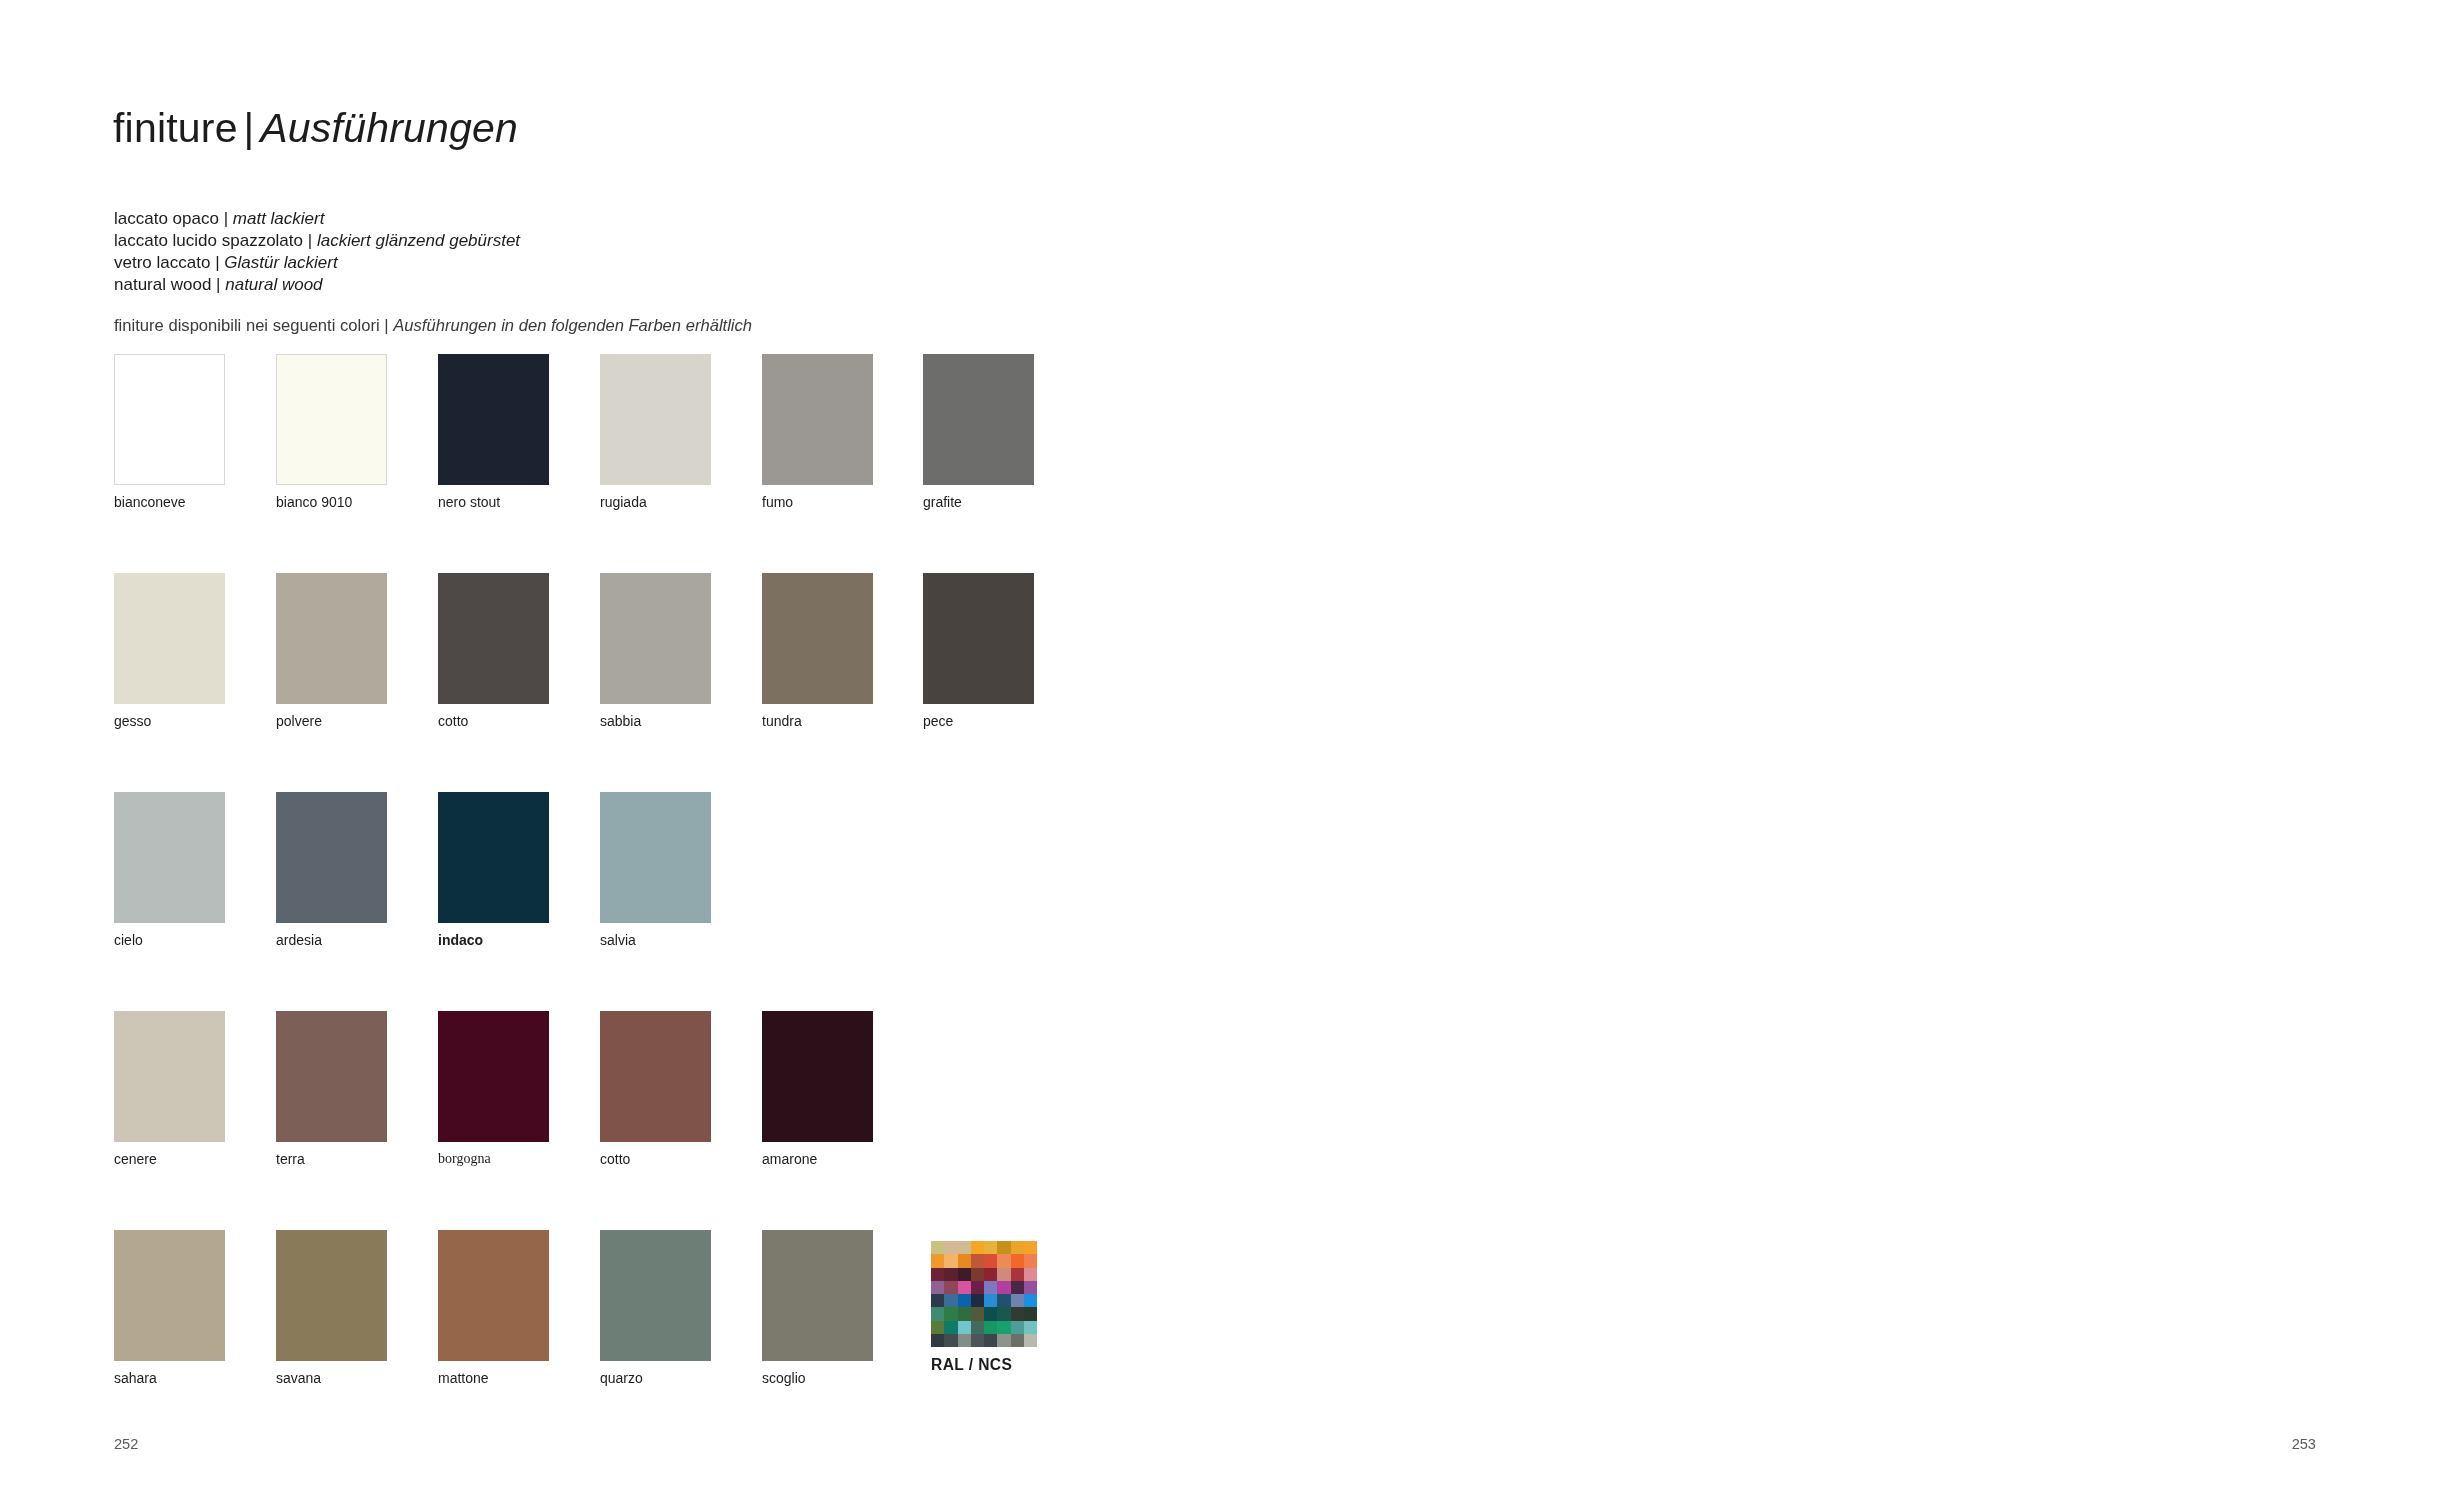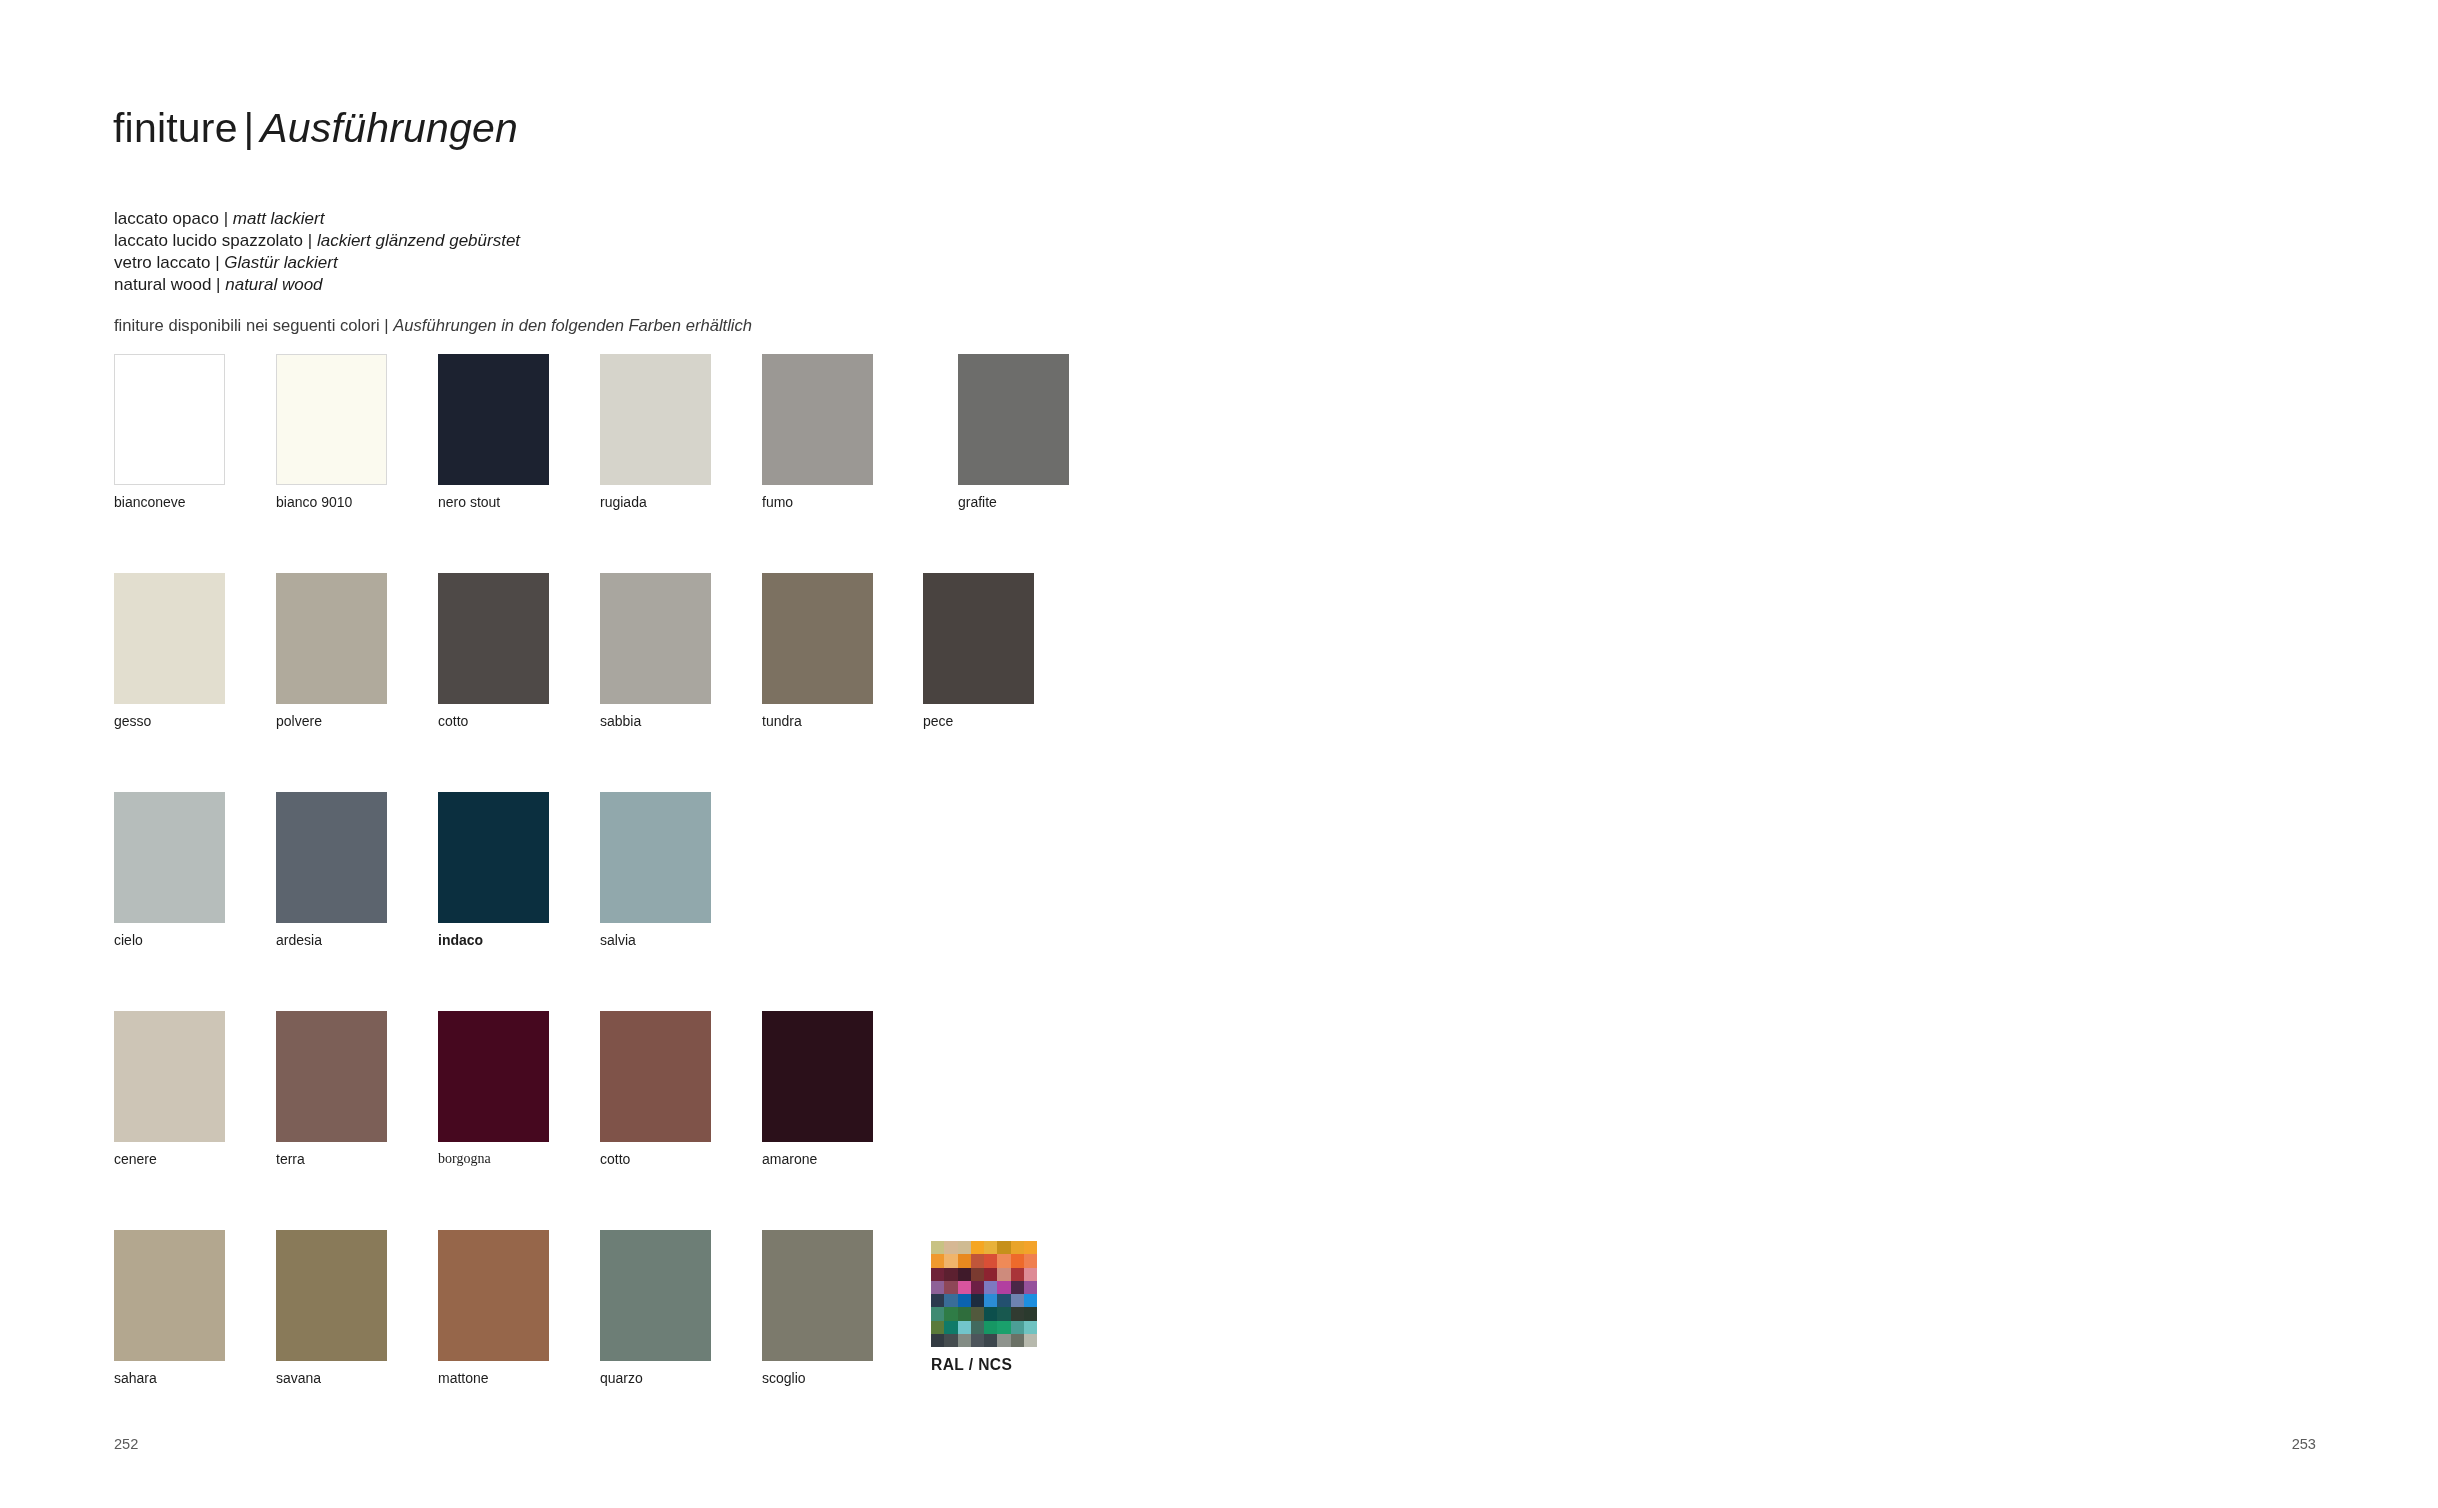--- a/index.html
+++ b/index.html
@@ -136,21 +136,21 @@
             <span class="name">nero stout</span>
           </div>
           <div class="swatch" style="left: 486px;">
             <span class="chip" style="background: rgb(214, 212, 203);"></span>
             <span class="name">rugiada</span>
           </div>
           <div class="swatch" style="left: 648px;">
             <span class="chip" style="background: rgb(155, 152, 148);"></span>
             <span class="name">fumo</span>
           </div>
-          <div class="swatch" style="left: 809px; margin-left: 35px;">
+          <div class="swatch" style="left: 809px;">
             <span class="chip" style="background: rgb(109, 109, 107);"></span>
             <span class="name">grafite</span>
           </div>
         </div>
         <div class="swatch-row">
           <div class="swatch" style="left: 0px;">
             <span class="chip" style="background: rgb(226, 222, 207);"></span>
             <span class="name">gesso</span>
           </div>
           <div class="swatch" style="left: 162px;">

